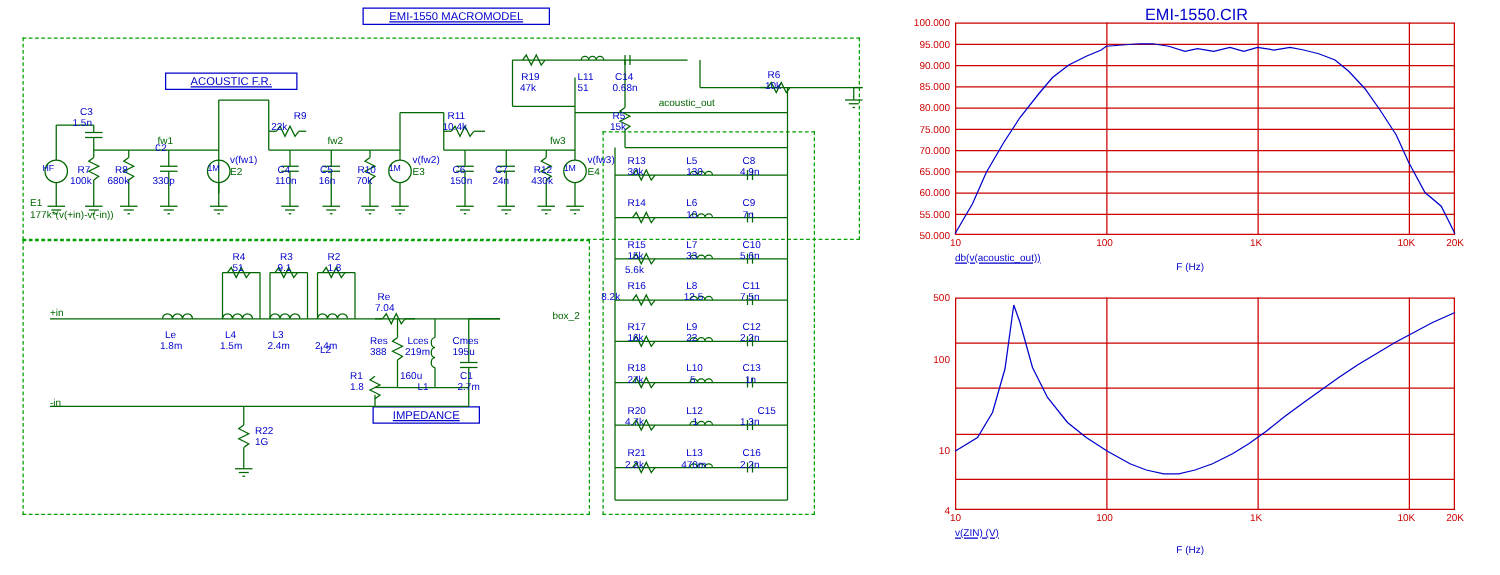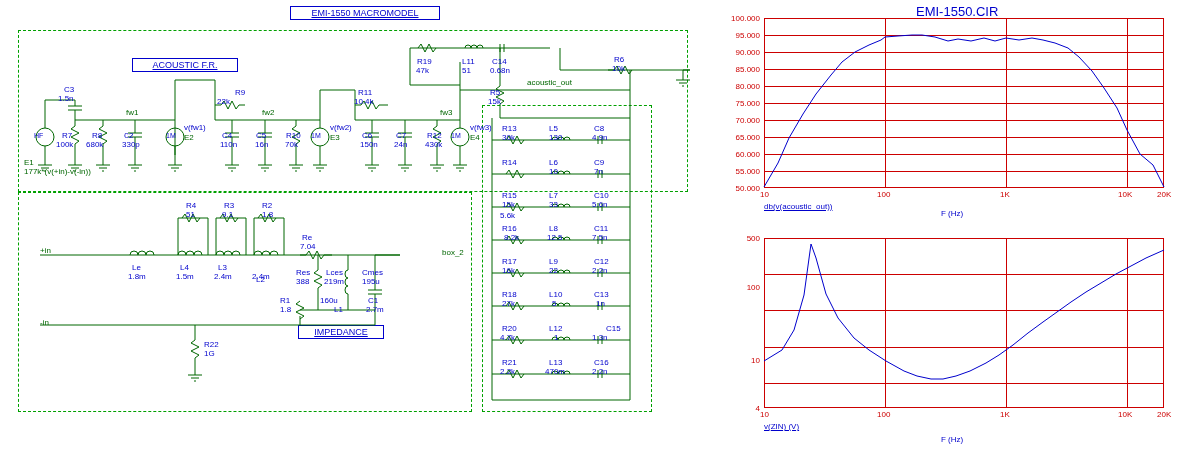--- a/index.html
+++ b/index.html
@@ -329,21 +329,21 @@
     <div class="lbl grn" style="left:24px;top:158px;">E1</div>
     <div class="lbl grn" style="left:24px;top:167px;">177k*(v(+in)-v(-in))</div>
 
     <div class="lbl" style="left:64px;top:85px;">C3</div>
     <div class="lbl" style="left:58px;top:94px;">1.5n</div>
 
     <div class="lbl" style="left:62px;top:131px;">R7</div>
     <div class="lbl" style="left:56px;top:140px;">100k</div>
     <div class="lbl" style="left:92px;top:131px;">R8</div>
     <div class="lbl" style="left:86px;top:140px;">680k</div>
-    <div class="lbl" style="left:124px;top:131px;font-family:Liberation Mono, monospace;">C2</div>
+    <div class="lbl" style="left:124px;top:115px;font-family:Liberation Mono, monospace;">C2</div>
     <div class="lbl" style="left:122px;top:140px;">330p</div>
 
     <div class="lbl grn" style="left:126px;top:108px;">fw1</div>
     <div class="lbl" style="left:184px;top:123px;">v(fw1)</div>
     <div class="lbl grn" style="left:184px;top:133px;">E2</div>
     <div class="lbl" style="left:166px;top:131px;font-size:7px;">1M</div>
 
     <div class="lbl" style="left:219px;top:88px;margin-left:16px;">R9</div>
     <div class="lbl" style="left:217px;top:97px;">22k</div>
     <div class="lbl" style="left:222px;top:131px;">C4</div>
@@ -397,21 +397,21 @@
     <div class="lbl" style="left:594px;top:167px;">7n</div>
 
     <div class="lbl" style="left:502px;top:191px;">R15</div>
     <div class="lbl" style="left:502px;top:200px;">15k</div>
     <div class="lbl" style="left:549px;top:191px;">L7</div>
     <div class="lbl" style="left:549px;top:200px;">33</div>
     <div class="lbl" style="left:594px;top:191px;">C10</div>
     <div class="lbl" style="left:592px;top:200px;">5.6n</div>
 
     <div class="lbl" style="left:502px;top:224px;">R16</div>
-    <div class="lbl" style="left:504px;top:233px;text-align:right;">8.2k</div>
+    <div class="lbl" style="left:481px;top:233px;text-align:right;">8.2k</div>
     <div class="lbl" style="left:549px;top:224px;">L8</div>
     <div class="lbl" style="left:547px;top:233px;">12.5</div>
     <div class="lbl" style="left:594px;top:224px;">C11</div>
     <div class="lbl" style="left:592px;top:233px;">7.5n</div>
 
     <div class="lbl" style="left:502px;top:257px;">R17</div>
     <div class="lbl" style="left:502px;top:266px;">16k</div>
     <div class="lbl" style="left:549px;top:257px;">L9</div>
     <div class="lbl" style="left:549px;top:266px;">22</div>
     <div class="lbl" style="left:594px;top:257px;">C12</div>

